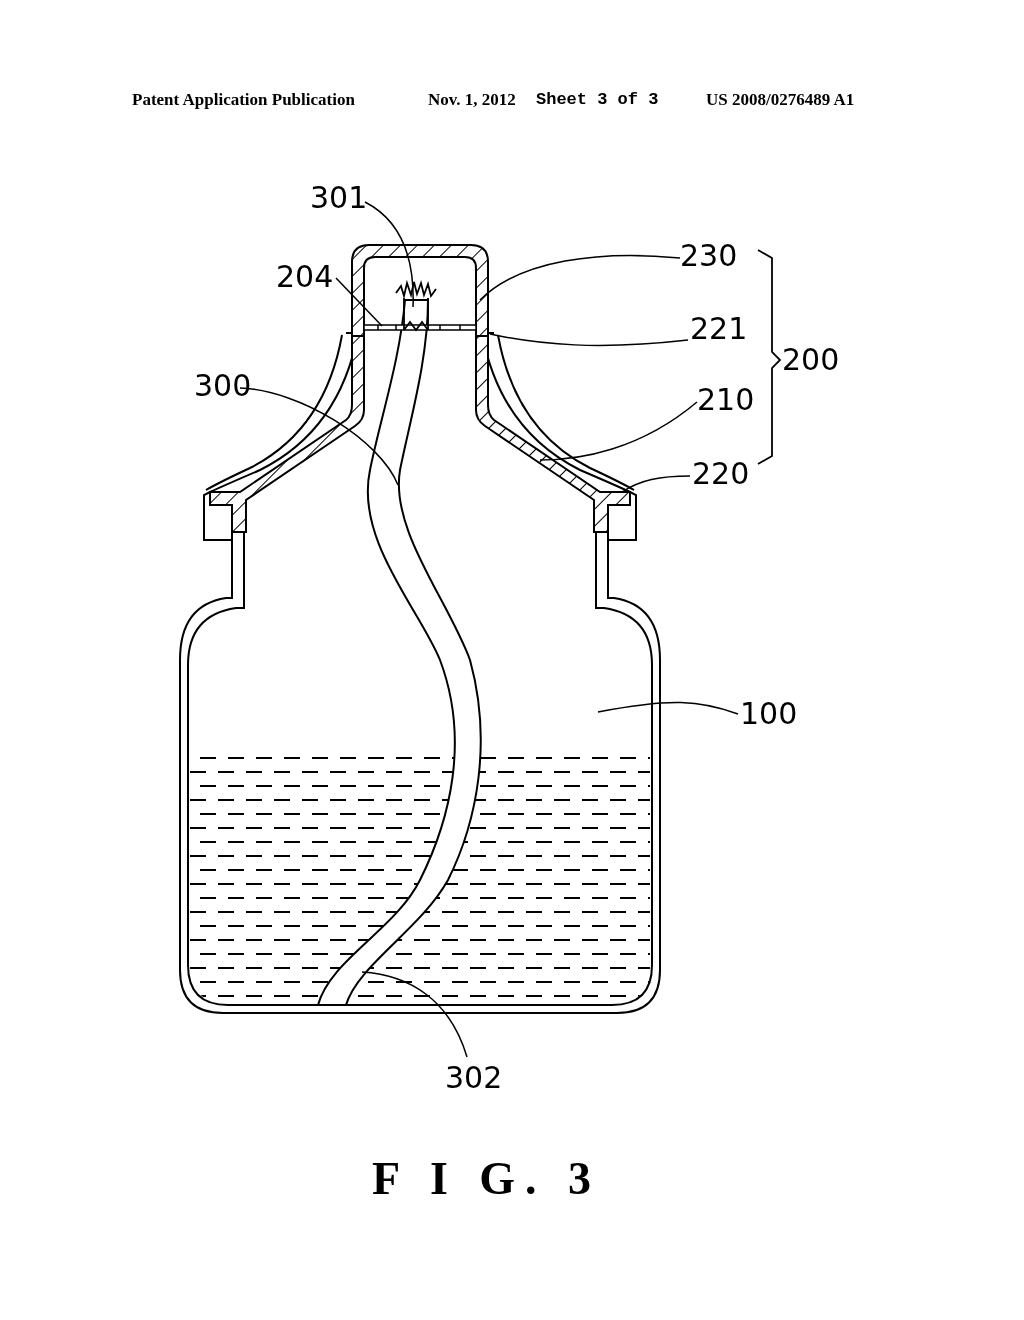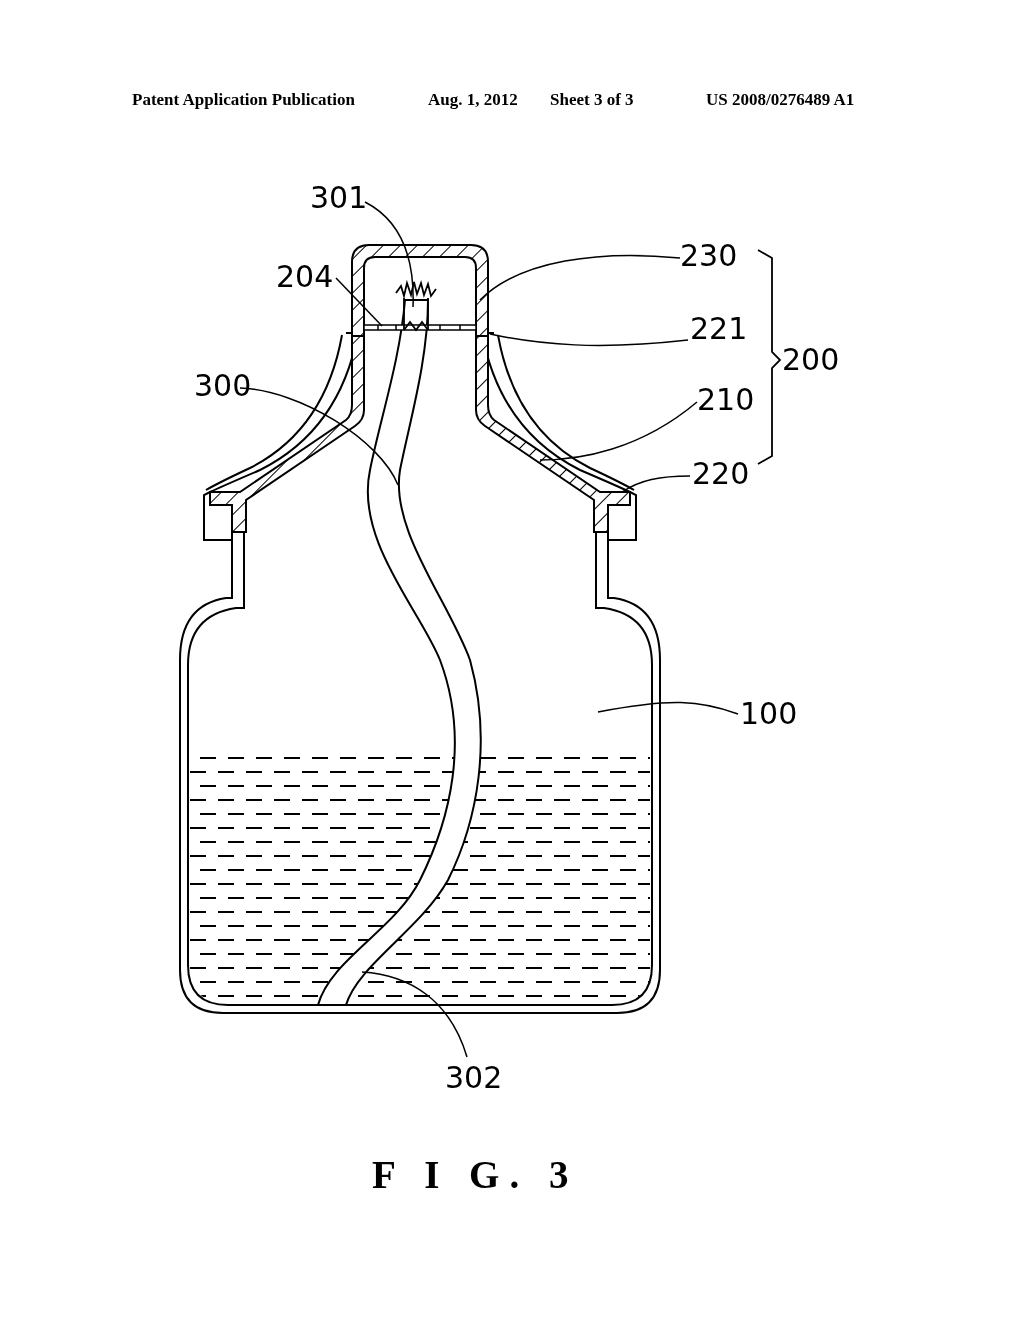--- a/index.html
+++ b/index.html
@@ -1,32 +1,32 @@
 <!DOCTYPE html>
 <html><head>
 <meta charset="utf-8">
 <style>
   html, body { margin: 0; padding: 0; background: #ffffff; }
   body { width: 1024px; height: 1320px; position: relative; overflow: hidden; font-family: "Liberation Serif", serif; color: #000; }
   .header { position: absolute; top: 90px; left: 0; width: 1024px; height: 24px; font-family: "Liberation Serif", serif; font-weight: bold; font-size: 17px; }
   .header span { position: absolute; top: 0; white-space: nowrap; }
   #hdr-title { left: 132px; }
   #hdr-date { left: 428px; }
-  #hdr-sheet { left: 550px; }
+  #hdr-sheet { left: 536px; font-family: Liberation Mono, monospace; }
   #hdr-number { left: 706px; }
   svg.drawing { position: absolute; left: 0; top: 0; width: 1024px; height: 1320px; }
   .lbl { font-family: "DejaVu Sans", sans-serif; font-size: 30px; font-weight: normal; fill: #000; }
-  .fig { position: absolute; left: 372px; top: 1152px; font-family: "Liberation Serif", serif; font-weight: bold; font-size: 39px; letter-spacing: 10px; white-space: nowrap; }
+  .fig { position: absolute; left: 372px; top: 1152px; font-family: "Liberation Serif", serif; font-weight: bold; font-size: 46px; letter-spacing: 10px; white-space: nowrap; }
 </style>
 </head>
 <body>
 
 <div class="header">
   <span id="hdr-title">Patent Application Publication</span>
-  <span id="hdr-date">Aug. 1, 2012</span>
+  <span id="hdr-date">Nov. 1, 2012</span>
   <span id="hdr-sheet">Sheet 3 of 3</span>
   <span id="hdr-number">US 2008/0276489 A1</span>
 </div>
 
 <svg class="drawing" viewBox="0 0 1024 1320" xmlns="http://www.w3.org/2000/svg">
   <defs>
     <pattern id="hatch" patternUnits="userSpaceOnUse" width="12" height="12" patternTransform="rotate(45)">
       <rect width="12" height="12" fill="#fff"></rect>
       <line x1="0" y1="0" x2="0" y2="12" stroke="#000" stroke-width="2"></line>
     </pattern>

